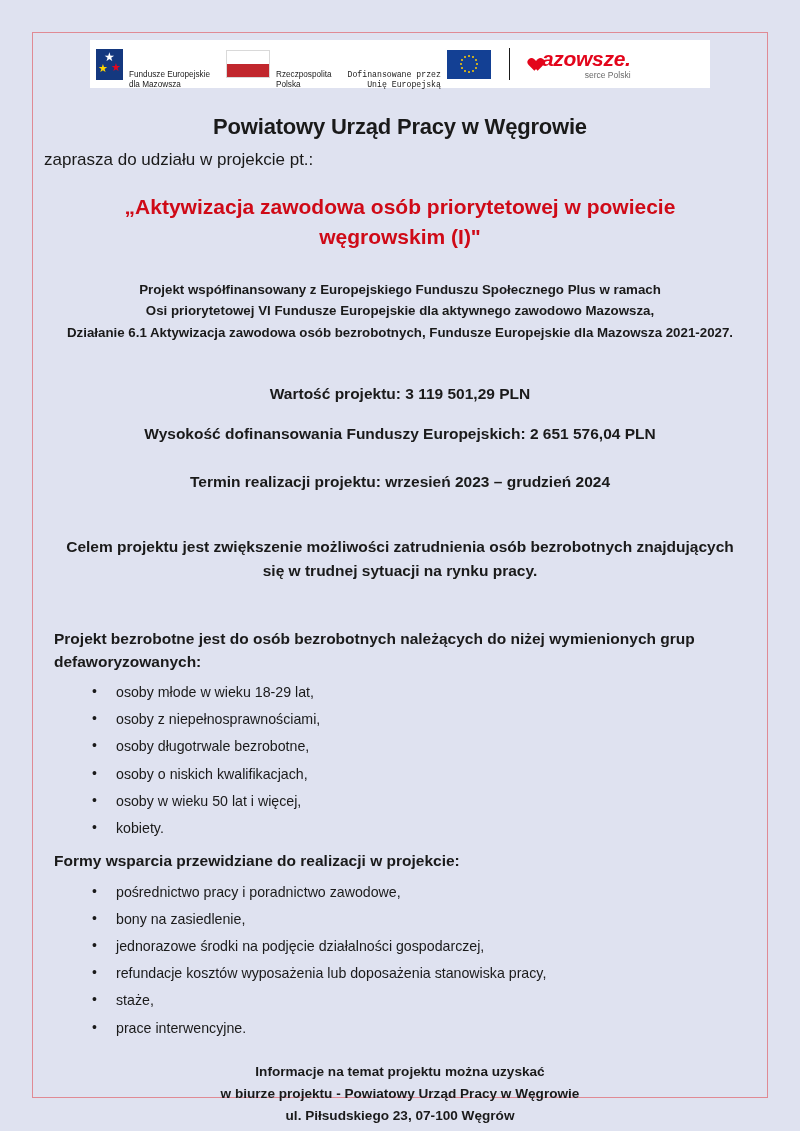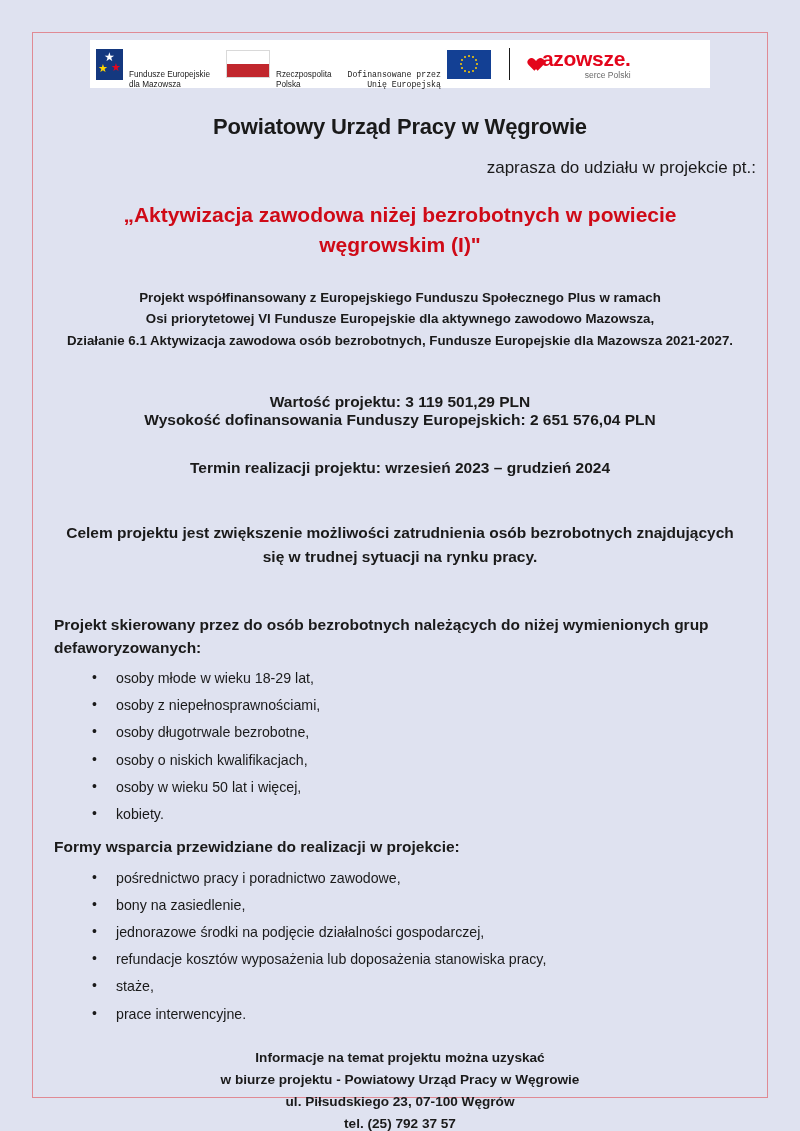--- a/index.html
+++ b/index.html
@@ -148,20 +148,21 @@
     line-height: 1;
   }
   .maz-word {
     display: flex;
     align-items: center;
     color: #e3051b;
     font-family: "Liberation Sans", sans-serif;
     font-weight: bold;
     font-size: 21px;
     letter-spacing: -0.3px;
+    font-style: italic;
   }
   .maz-heart {
     display: inline-block;
     width: 17px;
     height: 16px;
     margin-right: 1px;
     position: relative;
     flex: none;
   }
   .maz-heart::before,
@@ -185,23 +186,23 @@
 
   
   .org-title {
     text-align: center;
     font-size: 22px;
     font-weight: bold;
     margin-top: 26px;
     letter-spacing: -0.2px;
   }
   .invite-line {
-    text-align: right;
+    text-align: left;
     font-size: 17px;
-    margin-top: 18px;
+    margin-top: 10px;
     font-weight: normal;
   }
   .project-title {
     text-align: center;
     color: #cf0a17;
     font-size: 21px;
     font-weight: bold;
     margin-top: 22px;
     line-height: 1.45;
     padding: 0 22px;
@@ -215,21 +216,21 @@
     line-height: 1.62;
   }
   .funding-info div { white-space: nowrap; }
 
   .amount-line {
     text-align: center;
     font-size: 15.5px;
     font-weight: bold;
   }
   .amount-1 { margin-top: 42px; }
-  .amount-2 { }
+  .amount-2 { margin-top: 22px; }
   .amount-3 { margin-top: 30px; }
 
   .goal {
     text-align: center;
     font-size: 15.5px;
     font-weight: bold;
     margin-top: 44px;
     line-height: 1.52;
     padding: 0 8px;
   }
@@ -338,41 +339,41 @@
         </div>
         <div class="maz-sub">serce Polski</div>
       </div>
 
     </div>
 
     <div class="org-title">Powiatowy Urząd Pracy w Węgrowie</div>
     <div class="invite-line">zaprasza do udziału w projekcie pt.:</div>
 
     <div class="project-title">
-      <div>„Aktywizacja zawodowa niżej bezrobotnych w powiecie</div>
+      <div>„Aktywizacja zawodowa osób priorytetowej w powiecie</div>
       <div>węgrowskim (I)"</div>
     </div>
 
     <div class="funding-info">
       <div>Projekt współfinansowany z Europejskiego Funduszu Społecznego Plus w ramach</div>
       <div>Osi priorytetowej VI Fundusze Europejskie dla aktywnego zawodowo Mazowsza,</div>
       <div>Działanie 6.1 Aktywizacja zawodowa osób bezrobotnych, Fundusze Europejskie dla Mazowsza 2021-2027.</div>
     </div>
 
     <div class="amount-line amount-1">Wartość projektu: 3 119 501,29 PLN</div>
     <div class="amount-line amount-2">Wysokość dofinansowania Funduszy Europejskich: 2 651 576,04 PLN</div>
     <div class="amount-line amount-3">Termin realizacji projektu: wrzesień 2023 – grudzień 2024</div>
 
     <div class="goal">
       <div>Celem projektu jest zwiększenie możliwości zatrudnienia osób bezrobotnych znajdujących</div>
       <div>się w trudnej sytuacji na rynku pracy.</div>
     </div>
 
     <div class="section-head">
-      <div>Projekt skierowany przez do osób bezrobotnych należących do niżej wymienionych grup</div>
+      <div>Projekt bezrobotne jest do osób bezrobotnych należących do niżej wymienionych grup</div>
       <div>defaworyzowanych:</div>
     </div>
 
     <ul class="bullets">
       <li>osoby młode w wieku 18-29 lat,</li>
       <li>osoby z niepełnosprawnościami,</li>
       <li>osoby długotrwale bezrobotne,</li>
       <li>osoby o niskich kwalifikacjach,</li>
       <li>osoby w wieku 50 lat i więcej,</li>
       <li>kobiety.</li>

